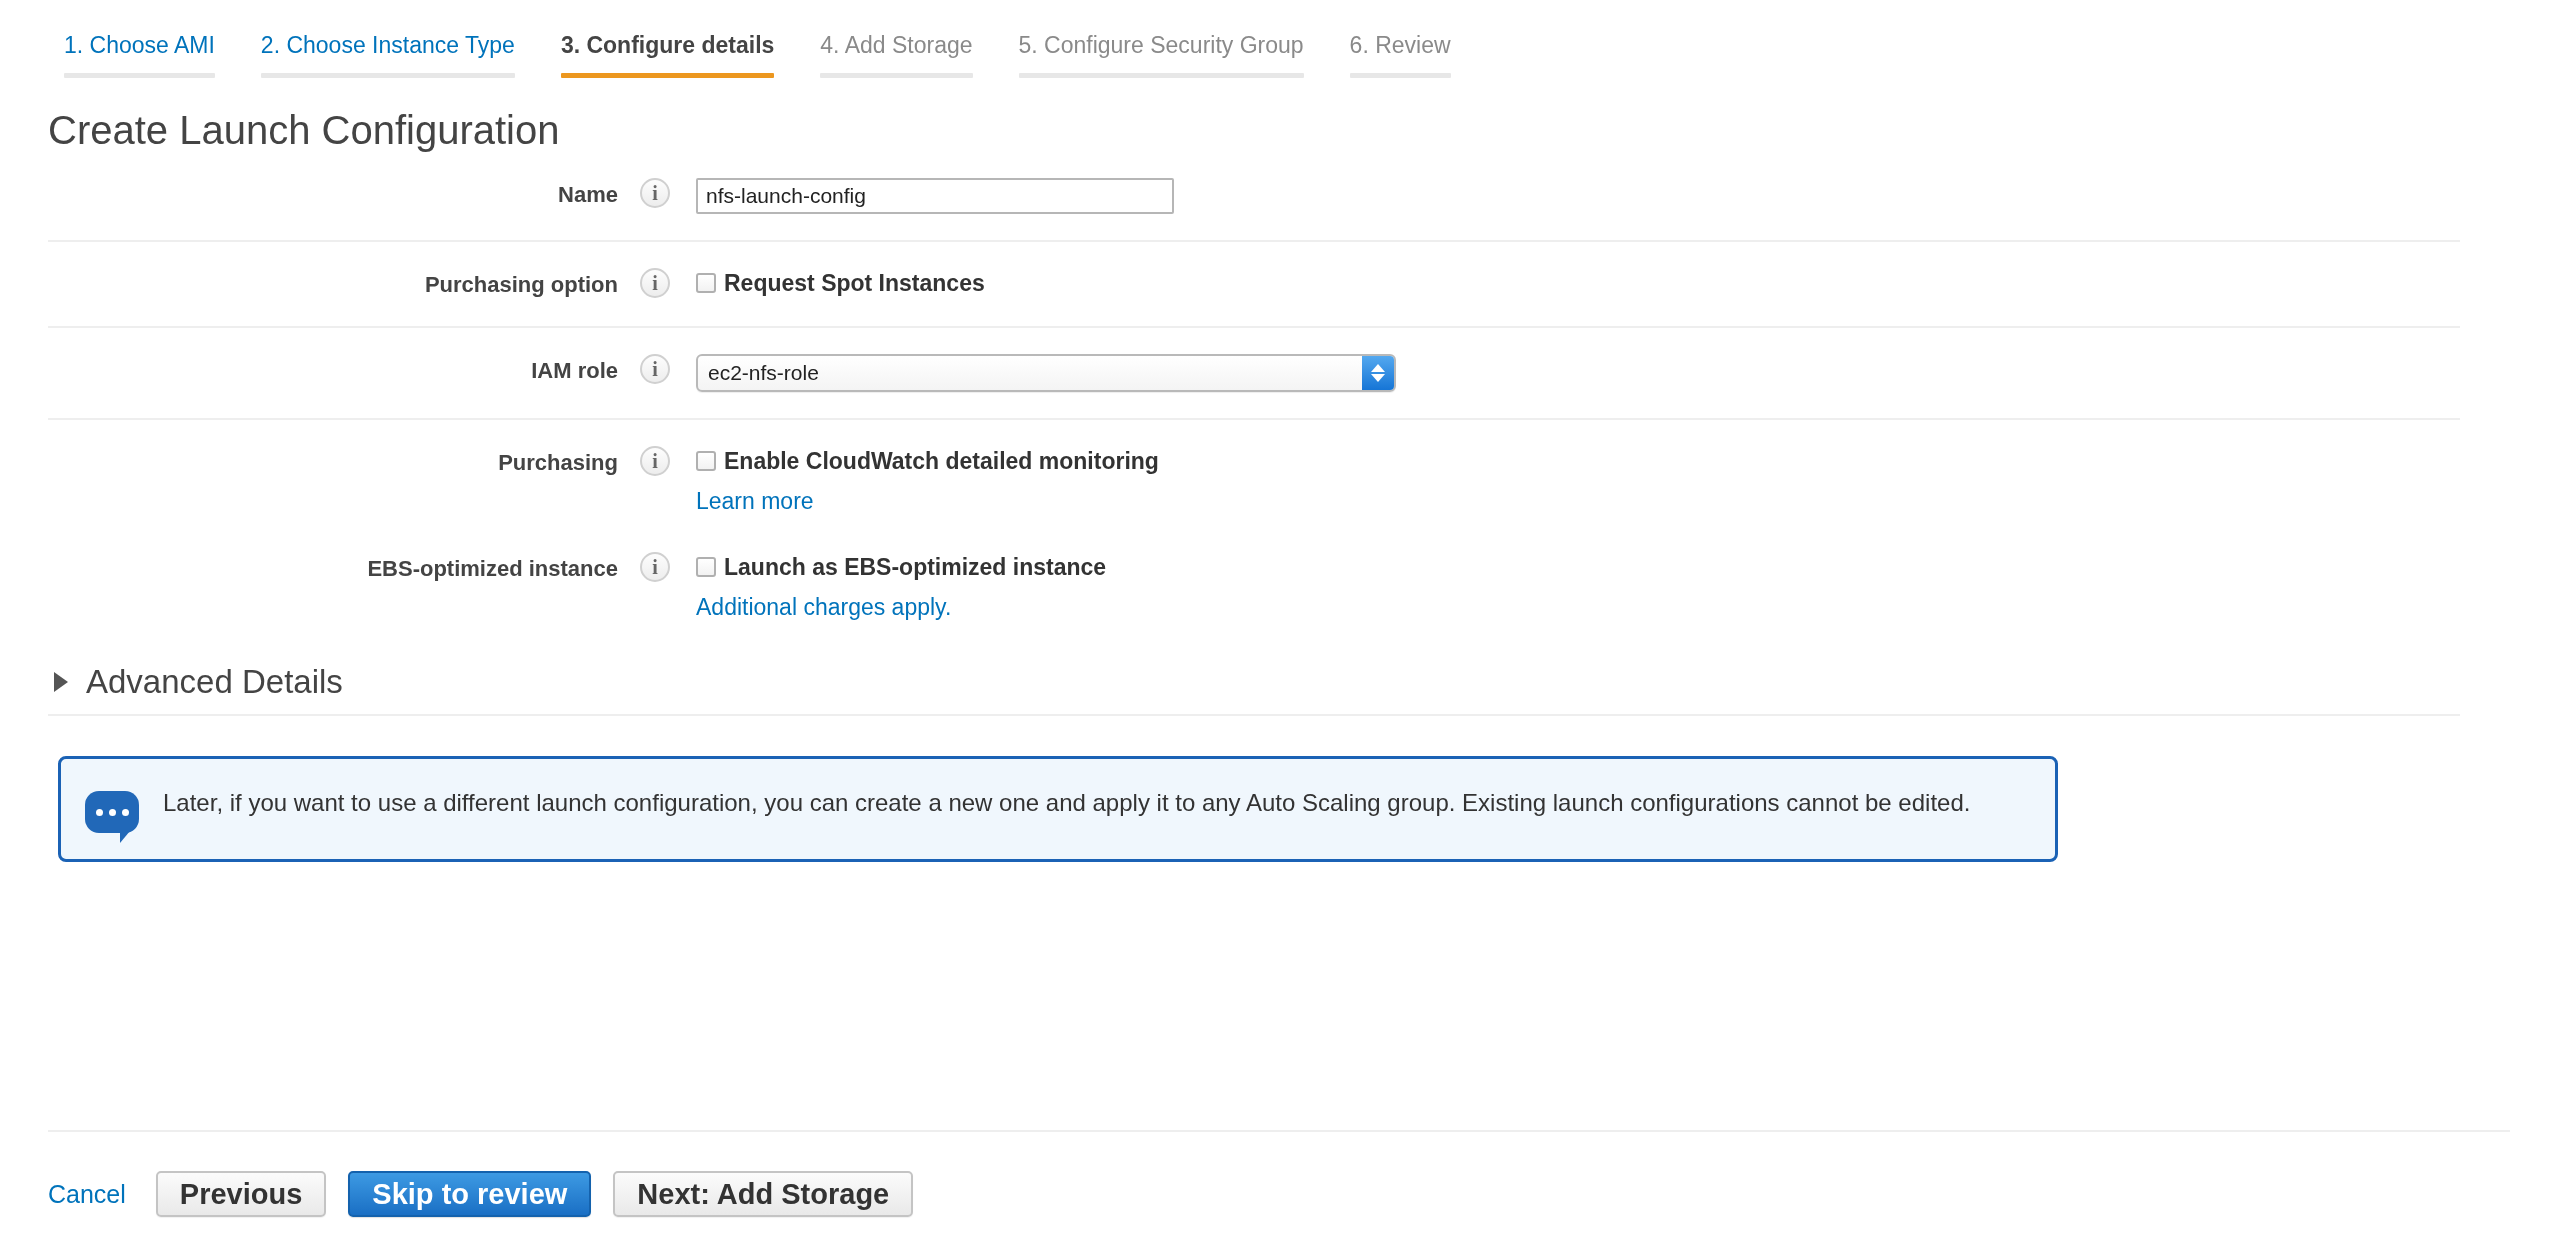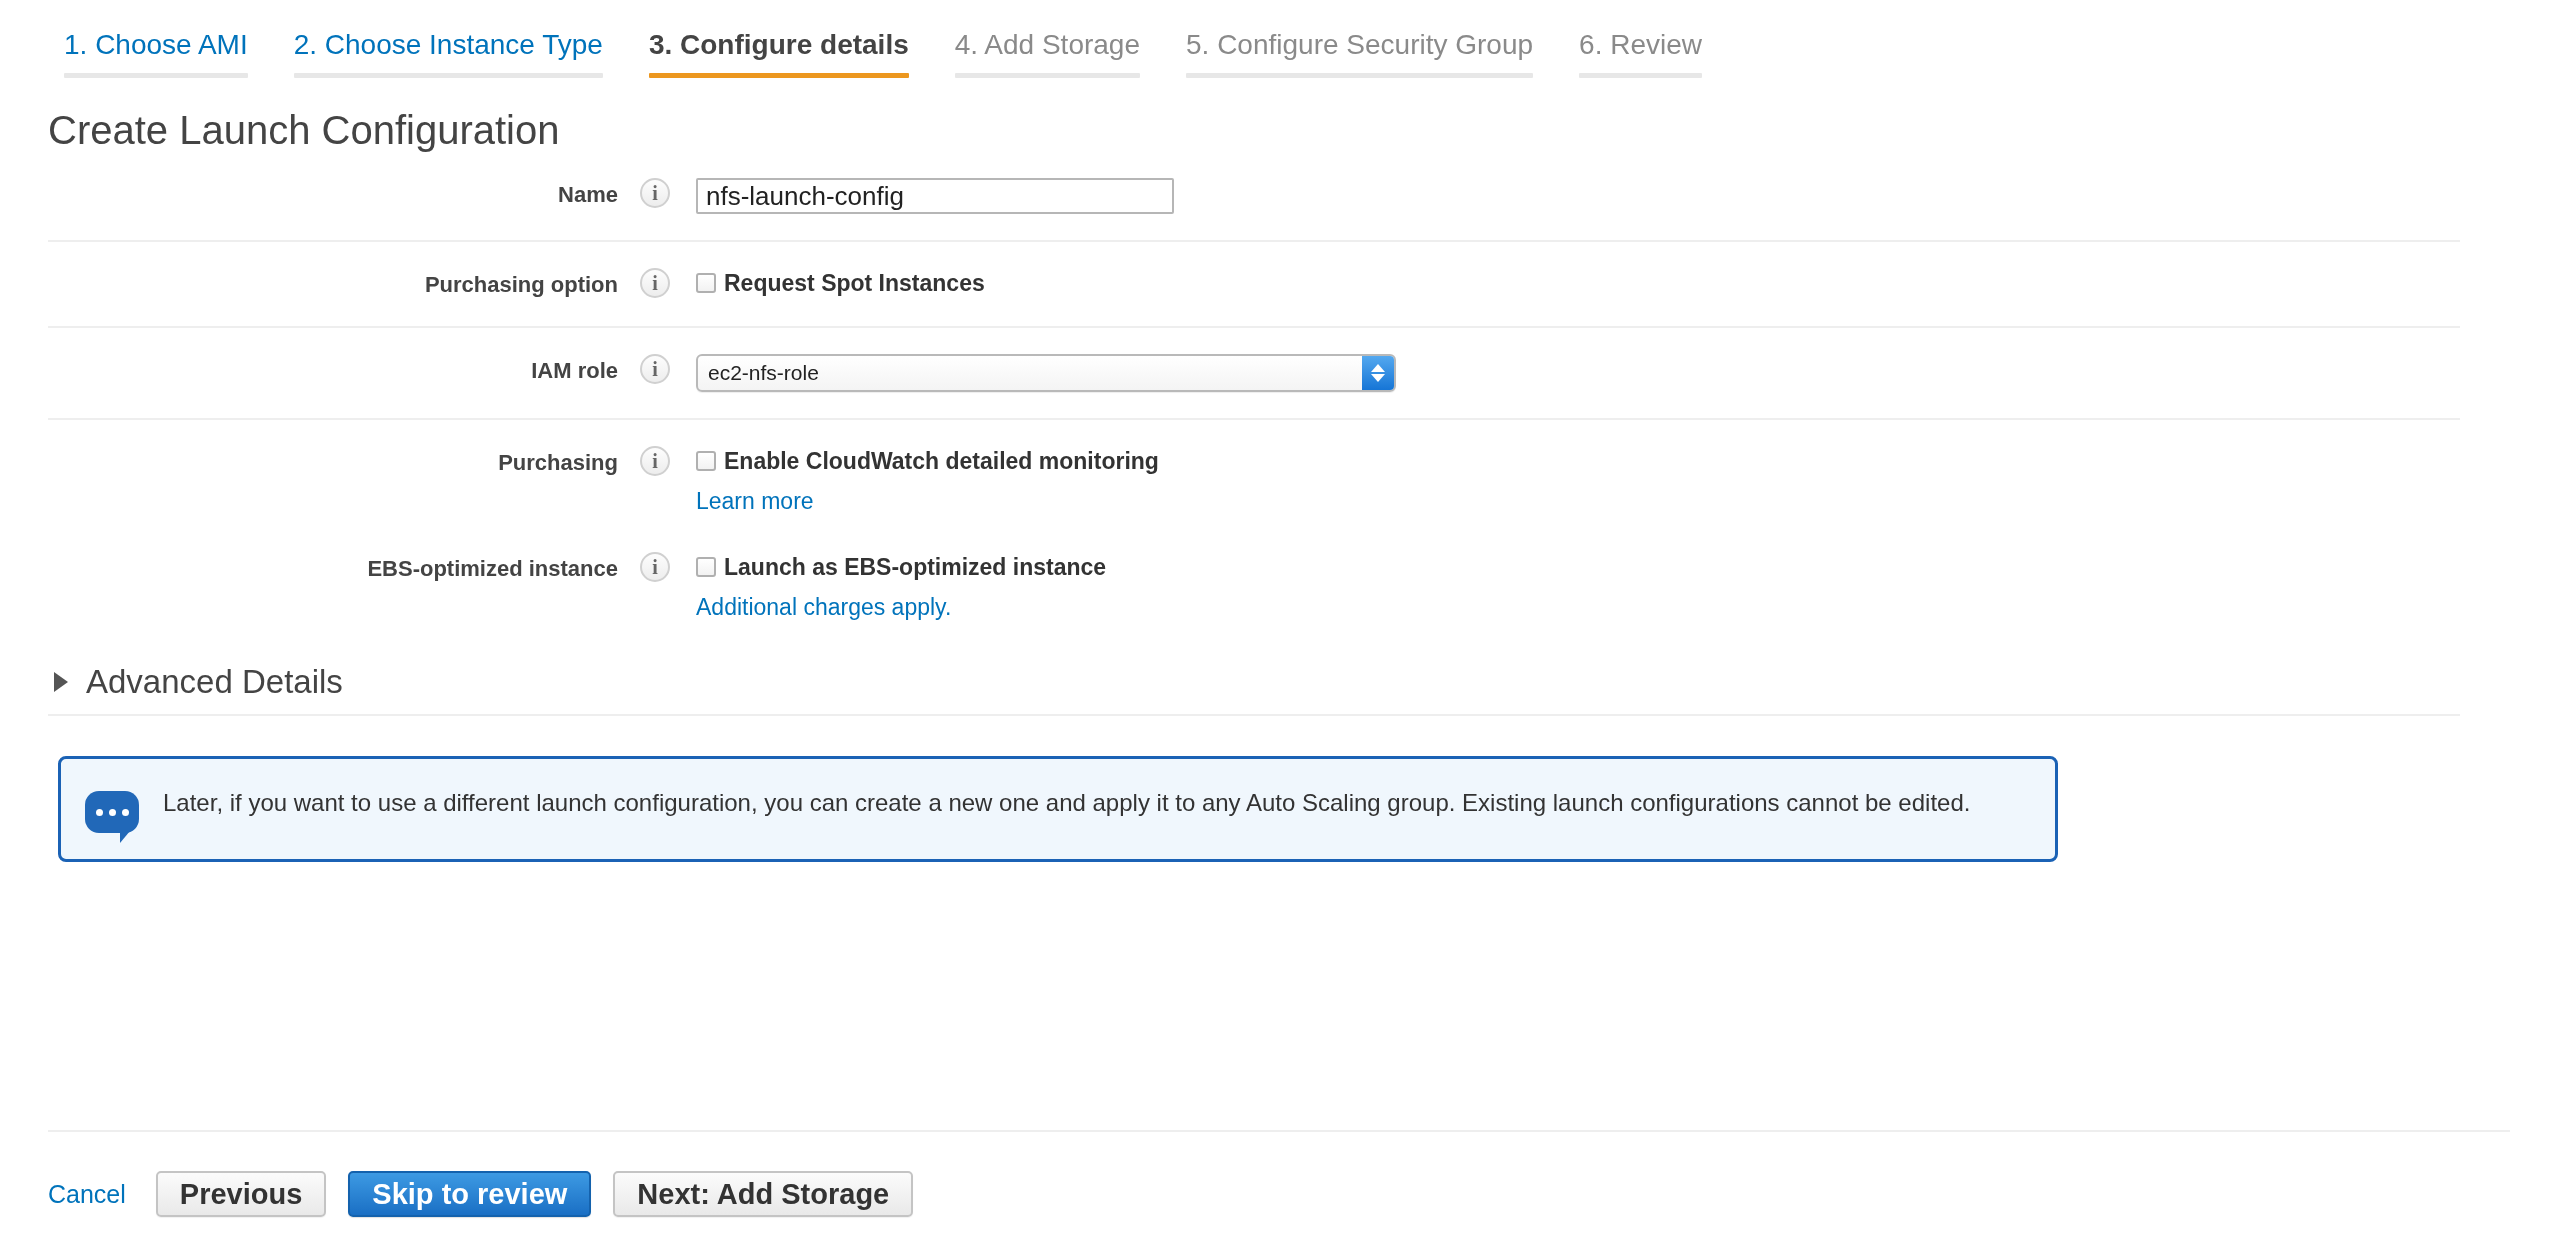--- a/index.html
+++ b/index.html
@@ -28,21 +28,21 @@
   .wizard-tab {
     display: flex;
     flex-direction: column;
     justify-content: flex-end;
     padding: 0 16px 0 16px;
     margin-right: 14px;
     height: 100%;
     cursor: pointer;
   }
   .wizard-tab .tab-label {
-    font-size: 28px;
+    font-size: 23px;
     line-height: 28px;
     padding-bottom: 14px;
     white-space: nowrap;
   }
   .wizard-tab .tab-rule {
     height: 5px;
     background: #e7e7e7;
     border-radius: 1px;
   }
   .wizard-tab.link .tab-label { color: #0073bb; }
@@ -111,21 +111,21 @@
     padding-top: 0;
   }
 
   .text-input {
     width: 478px;
     height: 36px;
     border: 2px solid #b6b6b6;
     border-radius: 2px;
     background: #ffffff;
     font-family: "Liberation Sans", sans-serif;
-    font-size: 26px;
+    font-size: 21px;
     color: #222222;
     padding: 0 8px;
     outline: none;
   }
 
   .select-wrap {
     position: relative;
     width: 700px;
     height: 38px;
   }

